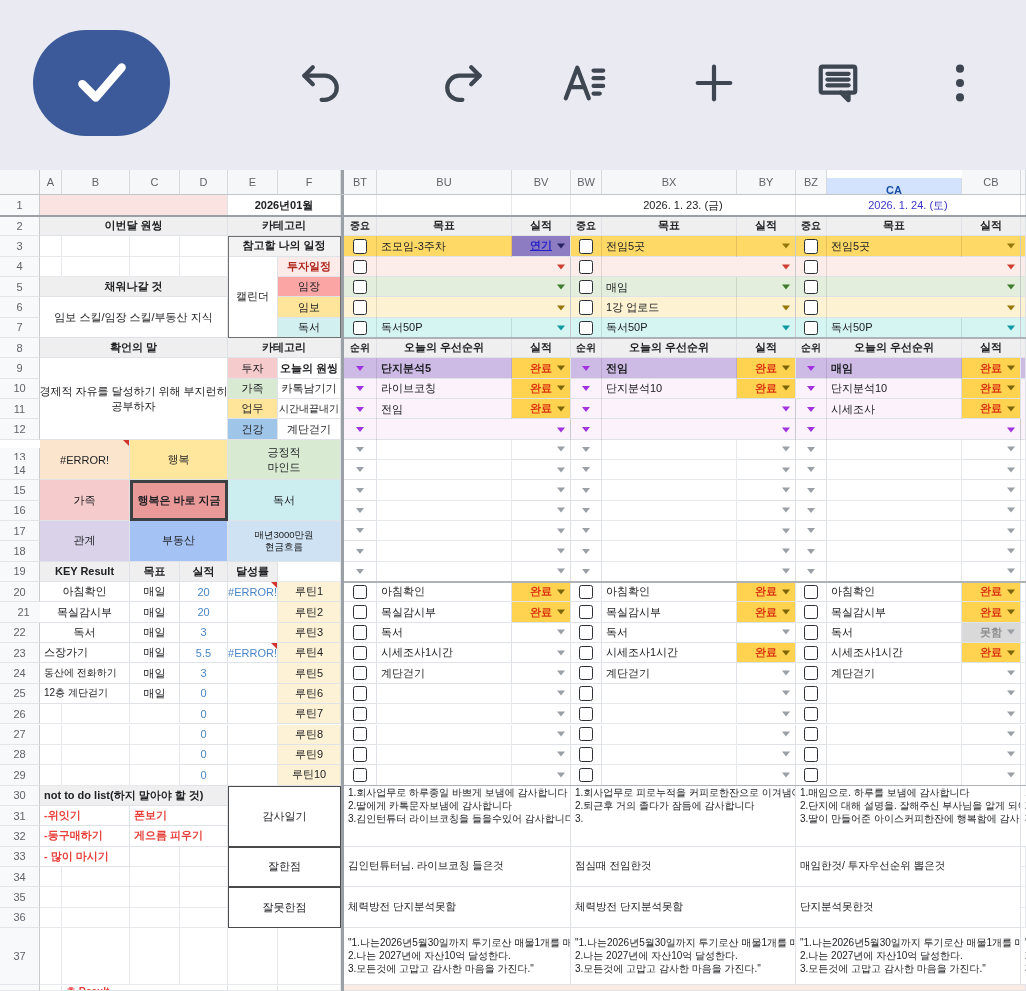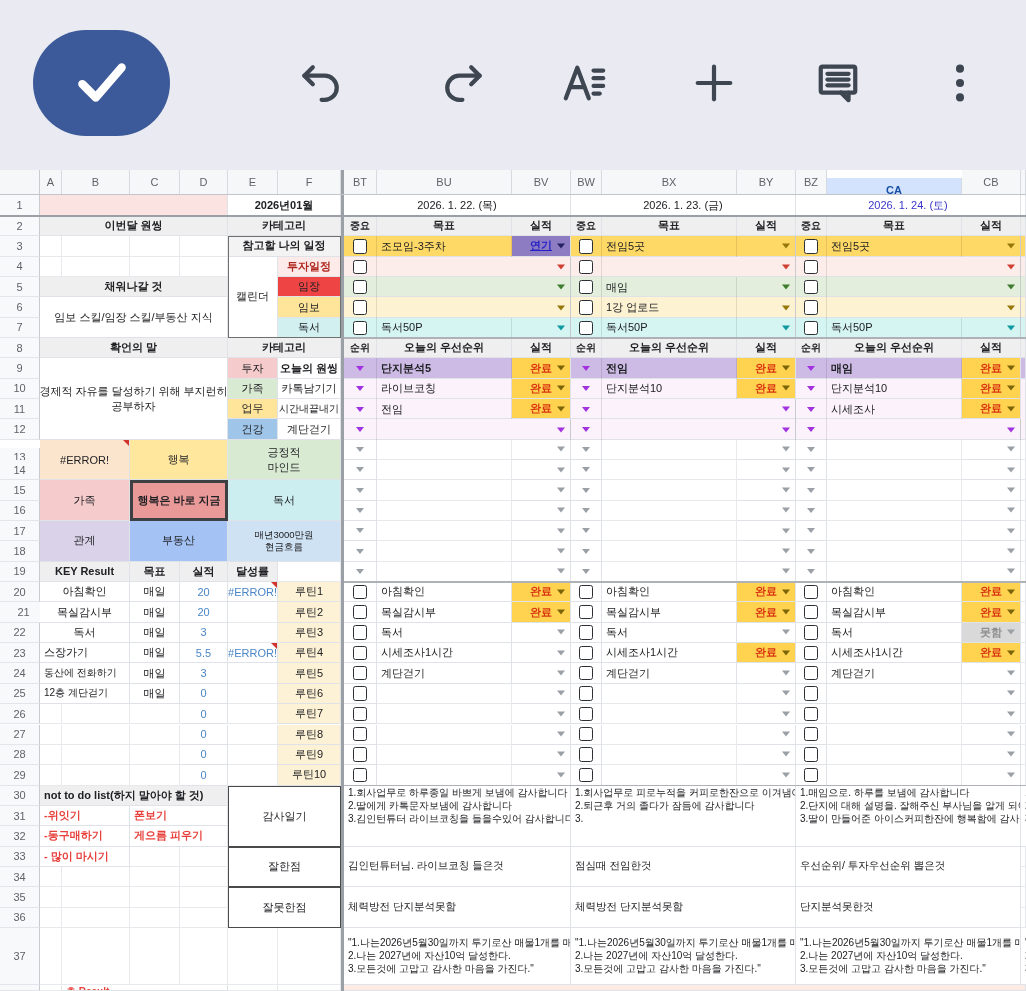--- a/index.html
+++ b/index.html
@@ -754,23 +754,20 @@
     <div class="g" style="left: 602px; top: 984.9px; width: 135px; height: 6.1px;"></div>
     <div class="g" style="left: 737px; top: 984.9px; width: 59px; height: 6.1px;"></div>
     <div class="g" style="left: 796px; top: 984.9px; width: 31px; height: 6.1px;"></div>
     <div class="g" style="left: 827px; top: 984.9px; width: 135px; height: 6.1px;"></div>
     <div class="g" style="left: 962px; top: 984.9px; width: 59px; height: 6.1px;"></div>
     <div class="g" style="left: 1021px; top: 984.9px; width: 5px; height: 6.1px;"></div>
     <div class="c" style="left: 40px; top: 195px; width: 188px; height: 21px; background: rgb(251, 227, 225);"></div>
     <div class="c" style="left: 228px; top: 195px; width: 113px; height: 21px; background: rgb(255, 255, 255); font-weight: 600;">
       <span class="txt">2026년01월</span>
     </div>
-    <div class="c" style="left: 344px; top: 195px; width: 227px; height: 21px; background: rgb(255, 255, 255); font-weight: 500;">
-      <span class="txt">2026. 1. 22. (목)</span>
-    </div>
     <div class="c" style="left: 571px; top: 195px; width: 225px; height: 21px; background: rgb(255, 255, 255); font-weight: 500;">
       <span class="txt">2026. 1. 23. (금)</span>
     </div>
     <div class="c" style="left: 796px; top: 195px; width: 225px; height: 21px; background: rgb(255, 255, 255); color: rgb(58, 53, 199); font-weight: 500;">
       <span class="txt">2026. 1. 24. (토)</span>
     </div>
     <div class="c" style="left: 40px; top: 216px; width: 188px; height: 20.34px; background: rgb(239, 239, 239); font-weight: 600;">
       <span class="txt">이번달 원씽</span>
     </div>
     <div class="c" style="left: 228px; top: 216px; width: 113px; height: 20.34px; background: rgb(239, 239, 239); font-weight: 600;">
@@ -809,21 +806,21 @@
     </div>
     <div class="c" style="left: 228px; top: 256.68px; width: 50px; height: 81.36px; background: rgb(255, 255, 255);">
       <span class="txt">캘린더</span>
     </div>
     <div class="c" style="left: 278px; top: 256.68px; width: 63px; height: 20.34px; background: rgb(252, 235, 233); color: rgb(176, 39, 31); font-weight: 600;">
       <span class="txt">투자일정</span>
     </div>
     <div class="c" style="left: 40px; top: 277.02px; width: 188px; height: 20.34px; background: rgb(239, 239, 239); font-weight: 600;">
       <span class="txt">채워나갈 것</span>
     </div>
-    <div class="c" style="left: 278px; top: 277.02px; width: 63px; height: 20.34px; background: #ef4444;">
+    <div class="c" style="left: 278px; top: 277.02px; width: 63px; height: 20.34px; background: #fca5a5;">
       <span class="txt">임장</span>
     </div>
     <div class="c" style="left: 40px; top: 297.36px; width: 188px; height: 40.68px; background: rgb(255, 255, 255);">
       <span class="txt">임보 스킬/임장 스킬/부동산 지식</span>
     </div>
     <div class="c" style="left: 278px; top: 297.36px; width: 63px; height: 20.34px; background: rgb(255, 229, 153);">
       <span class="txt">임보</span>
     </div>
     <div class="c" style="left: 278px; top: 317.7px; width: 63px; height: 20.34px; background: rgb(210, 240, 240);">
       <span class="txt">독서</span>
@@ -1696,21 +1693,21 @@
 2.
 3.</span>
     </div>
     <div class="c padl" style="left: 344px; top: 846.54px; width: 227px; height: 40.68px; background: rgb(255, 255, 255); font-size: 10.5px; justify-content: flex-start;">
       <span class="txt">김인턴튜터님. 라이브코칭 들은것</span>
     </div>
     <div class="c padl" style="left: 571px; top: 846.54px; width: 225px; height: 40.68px; background: rgb(255, 255, 255); font-size: 10.5px; justify-content: flex-start;">
       <span class="txt">점심때 전임한것</span>
     </div>
     <div class="c padl" style="left: 796px; top: 846.54px; width: 225px; height: 40.68px; background: rgb(255, 255, 255); font-size: 10.5px; justify-content: flex-start;">
-      <span class="txt">우선순위/ 투자우선순위 뽑은것</span>
+      <span class="txt">매임한것/ 투자우선순위 뽑은것</span>
     </div>
     <div class="c padl" style="left: 344px; top: 887.22px; width: 227px; height: 40.68px; background: rgb(255, 255, 255); font-size: 10.5px; justify-content: flex-start;">
       <span class="txt">체력방전 단지분석못함</span>
     </div>
     <div class="c padl" style="left: 571px; top: 887.22px; width: 225px; height: 40.68px; background: rgb(255, 255, 255); font-size: 10.5px; justify-content: flex-start;">
       <span class="txt">체력방전 단지분석못함</span>
     </div>
     <div class="c padl" style="left: 796px; top: 887.22px; width: 225px; height: 40.68px; background: rgb(255, 255, 255); font-size: 10.5px; justify-content: flex-start;">
       <span class="txt">단지분석못한것</span>
     </div>

